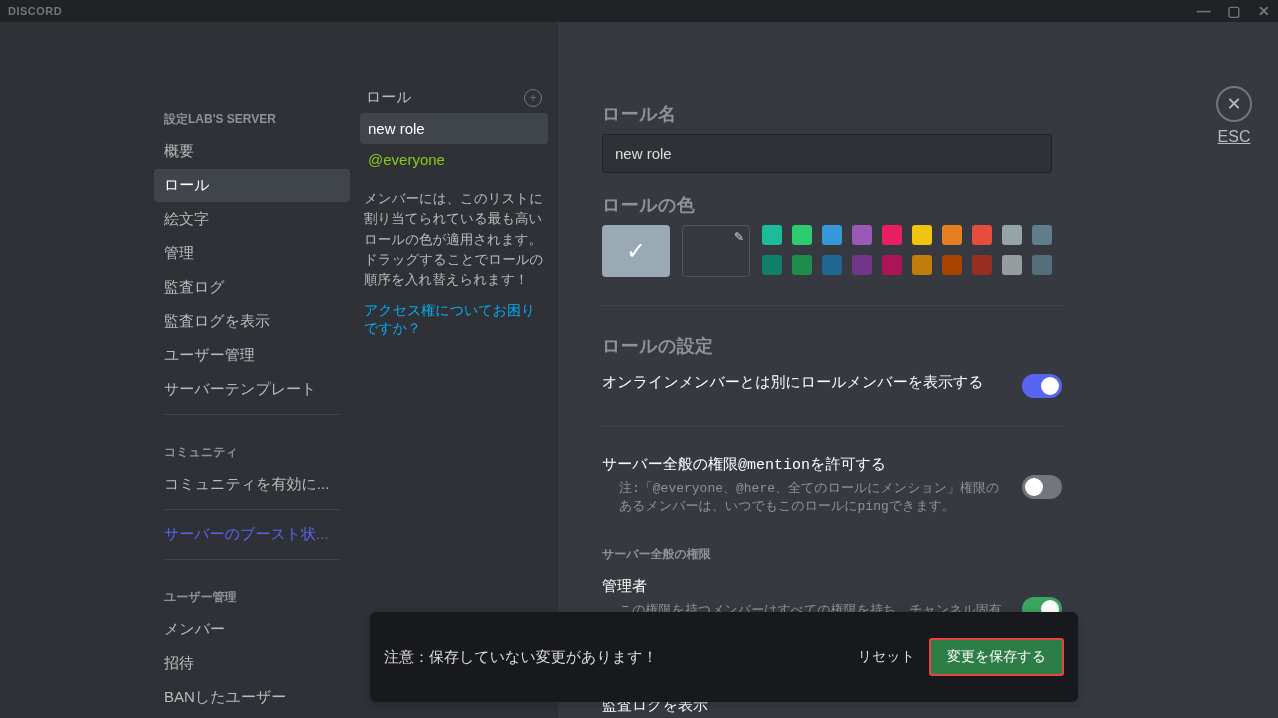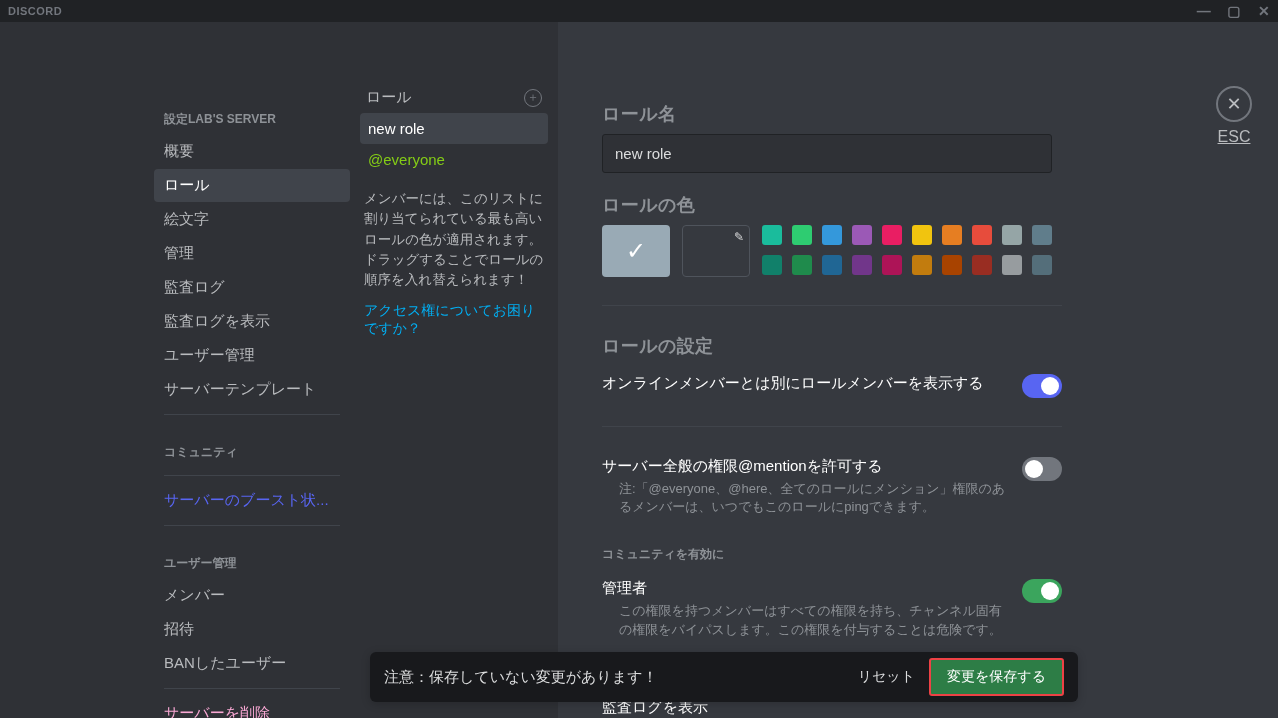--- a/index.html
+++ b/index.html
@@ -146,21 +146,21 @@
     display:grid;
     grid-template-columns: repeat(10, 20px);
     grid-auto-rows:20px;
     gap:10px;
   }
   .swatch{ border-radius:3px; cursor:pointer; }
 
   .divider{ height:1px; background:#40444b; margin:28px 0; max-width:460px;}
 
   .setting{
-    display:flex; align-items:flex-start; gap:16px; max-width:460px;
+    display:flex; align-items:center; gap:16px; max-width:460px;font-family:Liberation Mono, monospace;
   }
   .setting .txt{ flex:1; }
   .setting .title{ color:#fff; font-size:15px; margin-bottom:4px; line-height:1.4;}
   .setting .note{ color:#8e9297; font-size:13px; line-height:1.4;margin-left:17px; }
   .toggle{
     width:40px; height:24px; border-radius:14px; position:relative; cursor:pointer;
     flex-shrink:0; margin-top:2px;
   }
   .toggle .knob{
     width:18px;height:18px;border-radius:50%;background:#fff;position:absolute;top:3px;
@@ -182,21 +182,21 @@
   }
   .esc-circle{
     width:36px;height:36px;border:2px solid #72767d;border-radius:50%;
     display:flex;align-items:center;justify-content:center;font-size:18px;
   }
   .esc-txt{font-size:16px;text-decoration:underline;}
 
   .savebar{
     position:absolute; left:370px; right:200px; bottom:16px;
     background:#18191c; border-radius:6px;
-    display:flex; align-items:center; padding:6px 14px;
+    display:flex; align-items:center; padding:26px 14px;
     box-shadow:0 2px 10px rgba(0,0,0,.2);
     z-index:5;
   }
   .savebar .msg{ color:#dcddde; font-size:15px; flex:1; }
   .savebar .reset{ color:#dcddde; background:none;border:none;font-size:14px;cursor:pointer; padding:8px 14px;}
   .savebar .save{
     background:#2d7d46; border:2px solid #ed4245;
     color:#fff; font-size:14px; padding:8px 16px; border-radius:3px; cursor:pointer;
   }
 </style>
@@ -219,20 +219,21 @@
     <div class="item"><span>概要</span></div>
     <div class="item selected"><span>ロール</span></div>
     <div class="item"><span>絵文字</span></div>
     <div class="item"><span>管理</span></div>
     <div class="item"><span>監査ログ</span></div>
     <div class="item"><span>監査ログを表示</span></div>
     <div class="item"><span>ユーザー管理</span></div>
     <div class="item"><span>サーバーテンプレート</span></div>
     <div class="sep"></div>
     <div class="header">コミュニティ</div>
+    <div class="item"><span>コミュニティを有効に...</span></div>
     <div class="sep"></div>
     <div class="item boost"><span>サーバーのブースト状...</span></div>
     <div class="sep"></div>
     <div class="header">ユーザー管理</div>
     <div class="item"><span>メンバー</span></div>
     <div class="item"><span>招待</span></div>
     <div class="item"><span>BANしたユーザー</span></div>
     <div class="sep"></div>
     <div class="item danger"><span>サーバーを削除</span></div>
   </div>
@@ -309,21 +310,21 @@
     <div class="setting">
       <div class="txt">
         <div class="title">サーバー全般の権限@mentionを許可する</div>
         <div class="note">注:「@everyone、@here、全てのロールにメンション」権限のあるメンバーは、いつでもこのロールにpingできます。</div>
       </div>
       <div class="toggle off">
           <div class="knob"></div>
         </div>
     </div>
 
-    <div class="section-sub">コミュニティを有効に</div>
+    <div class="section-sub">サーバー全般の権限</div>
 
     <div class="setting">
       <div class="txt">
         <div class="title">管理者</div>
         <div class="note">この権限を持つメンバーはすべての権限を持ち、チャンネル固有の権限をバイパスします。この権限を付与することは危険です。</div>
       </div>
       <div class="toggle green on">
           <div class="knob"></div>
         </div>
     </div>

